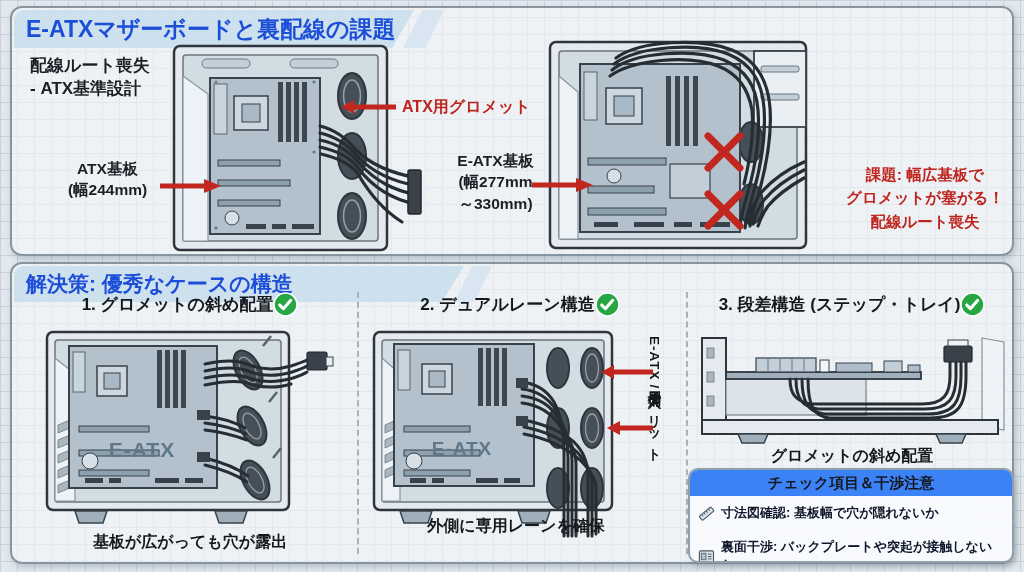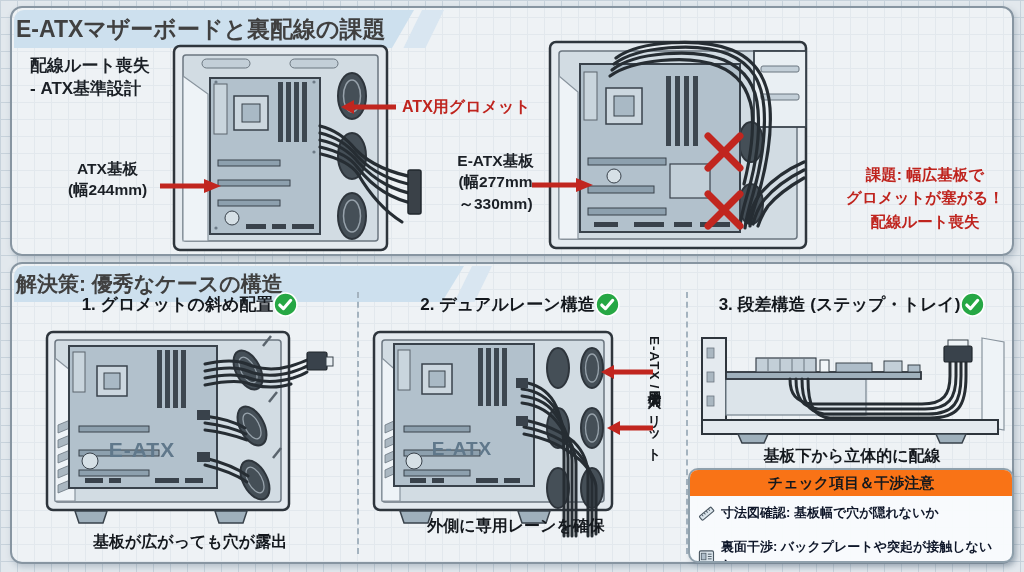--- a/index.html
+++ b/index.html
@@ -15,39 +15,39 @@
   }
   .panel{
     position:absolute; border:2px solid #8795a1; border-radius:12px;
     background:rgba(247,250,252,0.55);
     box-shadow:2px 3px 6px rgba(70,90,110,0.28);
   }
   .band{
     position:absolute; background:#cde0ee;
     clip-path:polygon(0 0,100% 0,calc(100% - 22px) 100%,0 100%);
     border-top-left-radius:10px;
-    display:flex; align-items:center; padding-left:2px; font-weight:bold;
-    color:#404040;
+    display:flex; align-items:center; padding-left:12px; font-weight:bold;
+    color:#1d4ed8;
   }
   .band-tail{ position:absolute; background:#d9e6f1; transform:skewX(-26deg); transform-origin:top left; }
   .lbl{ position:absolute; font-weight:bold; white-space:pre-line; line-height:1.38; }
   .red{ color:#bf241e; }
   .heading{ position:absolute; display:flex; align-items:center; justify-content:center; gap:0;
     font-weight:bold; font-size:17px; color:#14181d; }
   .caption{ position:absolute; text-align:center; font-weight:bold; font-size:16px; color:#14181d; }
   .vdash{ position:absolute; border-left:2px dashed #a4b3bf; width:0; }
   .vlabel{ position:absolute; writing-mode:vertical-rl; text-orientation:mixed;
     font-weight:bold; font-size:13.5px; letter-spacing:1px; color:#14181d; }
   .arrow{ position:absolute; }
   .checkbox-panel{
     position:absolute; border:2px solid #8fa0ac; border-radius:10px;
     background:rgba(248,251,253,0.92); box-shadow:2px 3px 5px rgba(70,90,110,0.25); overflow:hidden;
   }
   .checkbox-panel .cl-title{
-    height:26px; background:#f97316; display:flex; align-items:center; justify-content:center;
+    height:26px; background:#3b82f6; display:flex; align-items:center; justify-content:center;
     font-weight:bold; font-size:15px; color:#14181d;
   }
   .cl-item{ display:flex; align-items:center; gap:6px; padding:8px 8px; font-weight:bold; font-size:13px; color:#0f172a; }
   svg{ display:block; }
 </style>
 </head>
 <body>
 
 <div id="stage">
 
@@ -364,21 +364,21 @@
       <path d="M92,47 C92,62 98,70 114,72 L224,72 C246,72 252,62 252,44 L252,30"></path>
       <path d="M98,47 C98,66 104,75 120,77 L227,77 C251,77 258,66 258,44 L258,30"></path>
       <path d="M104,47 C104,70 110,80 126,82 L230,82 C256,82 263,70 263,44 L263,30"></path>
       <path d="M110,47 C110,74 116,85 132,86 L232,86 C260,86 268,74 268,44 L268,30"></path>
     </g>
     <rect x="246" y="14" width="28" height="16" rx="2" fill="#39424b" stroke="#21272d" stroke-width="1.2"></rect>
     <rect x="250" y="8" width="20" height="6" fill="#eef3f6" stroke="#39424b" stroke-width="1"></rect>
     <polygon points="40,102 70,102 66,111 44,111" fill="#9fb0bc" stroke="#39424b" stroke-width="1.5"></polygon>
     <polygon points="238,102 268,102 264,111 242,111" fill="#9fb0bc" stroke="#39424b" stroke-width="1.5"></polygon>
   </svg>
-  <div class="caption" style="left:700px;top:446px;width:304px;">基板下から立体的に配線</div>
+  <div class="caption" style="left:700px;top:446px;width:304px;">グロメットの斜め配置</div>
 
   <div class="checkbox-panel" style="left:688px;top:468px;width:326px;height:95px;">
     <div class="cl-title">チェック項目＆干渉注意</div>
     <div class="cl-item">
       <svg width="17" height="17" viewBox="0 0 18 18">
           <g transform="rotate(-40 9 9)">
             <rect x="1" y="6.5" width="16" height="5.5" rx="1" fill="#dbe5ec" stroke="#4a5762" stroke-width="1.2"></rect>
             <path d="M4.5 7v2 M7.5 7v2 M10.5 7v2 M13.5 7v2" stroke="#4a5762" stroke-width="1" fill="none"></path>
           </g>
         </svg>

